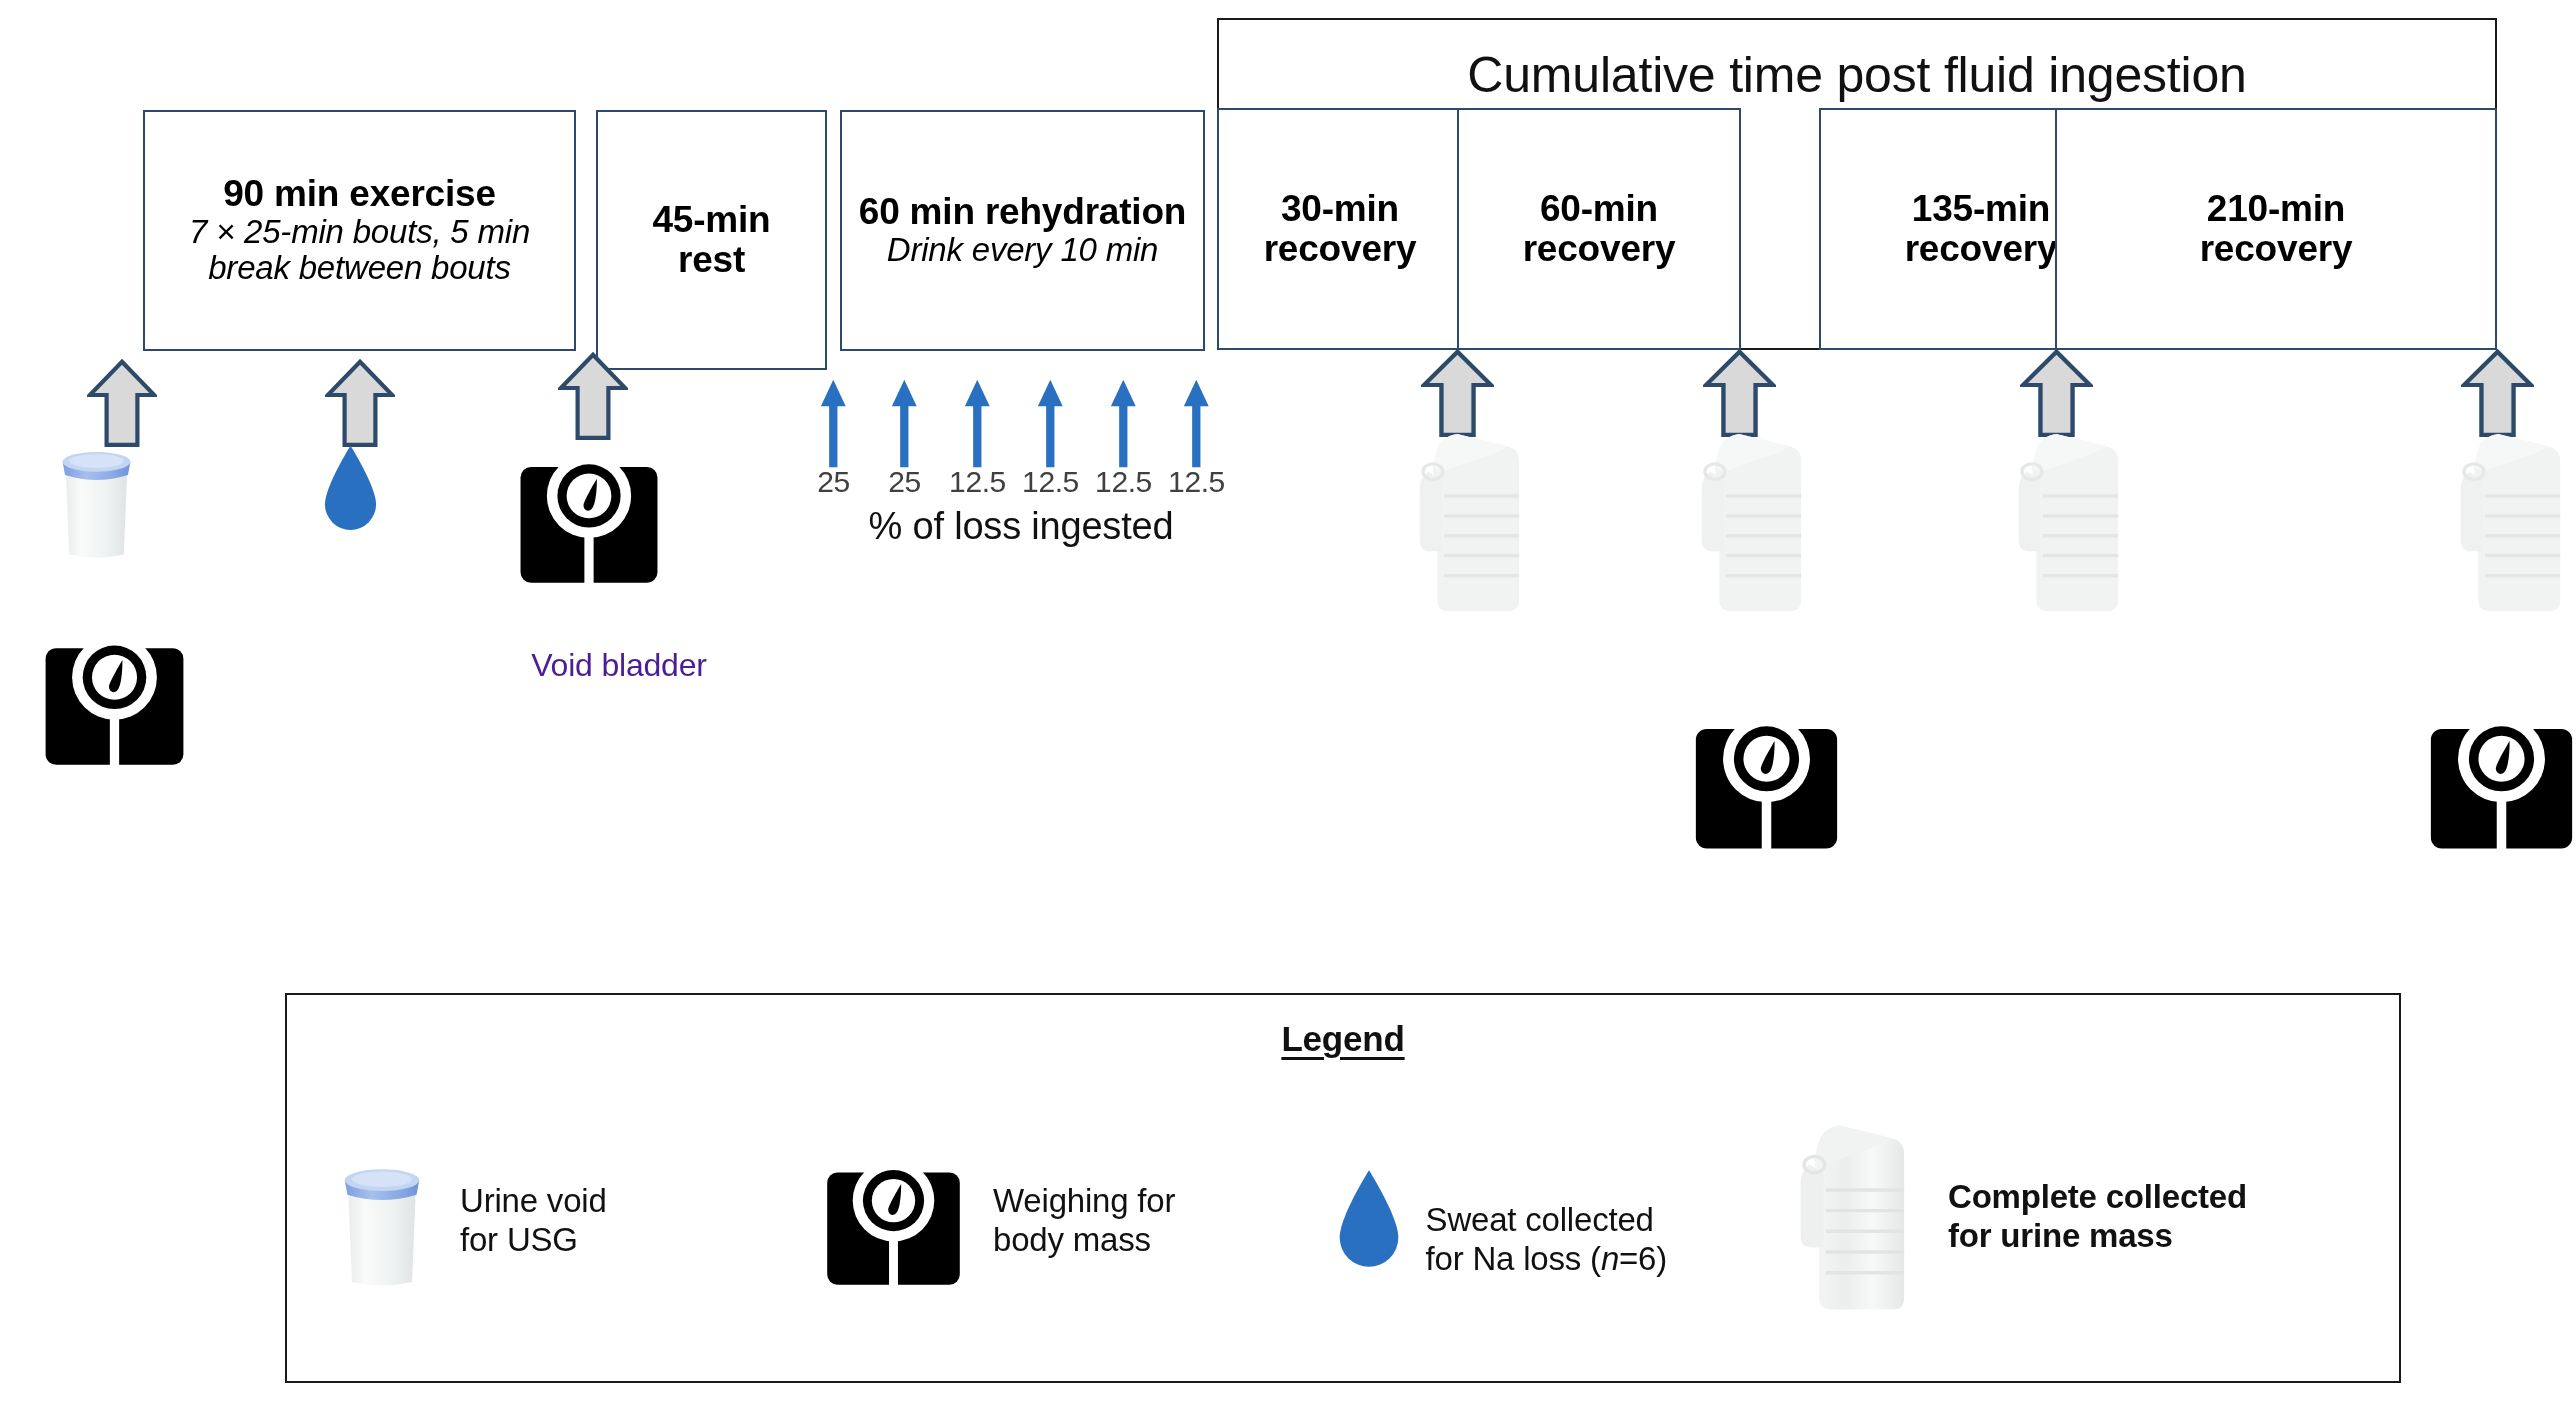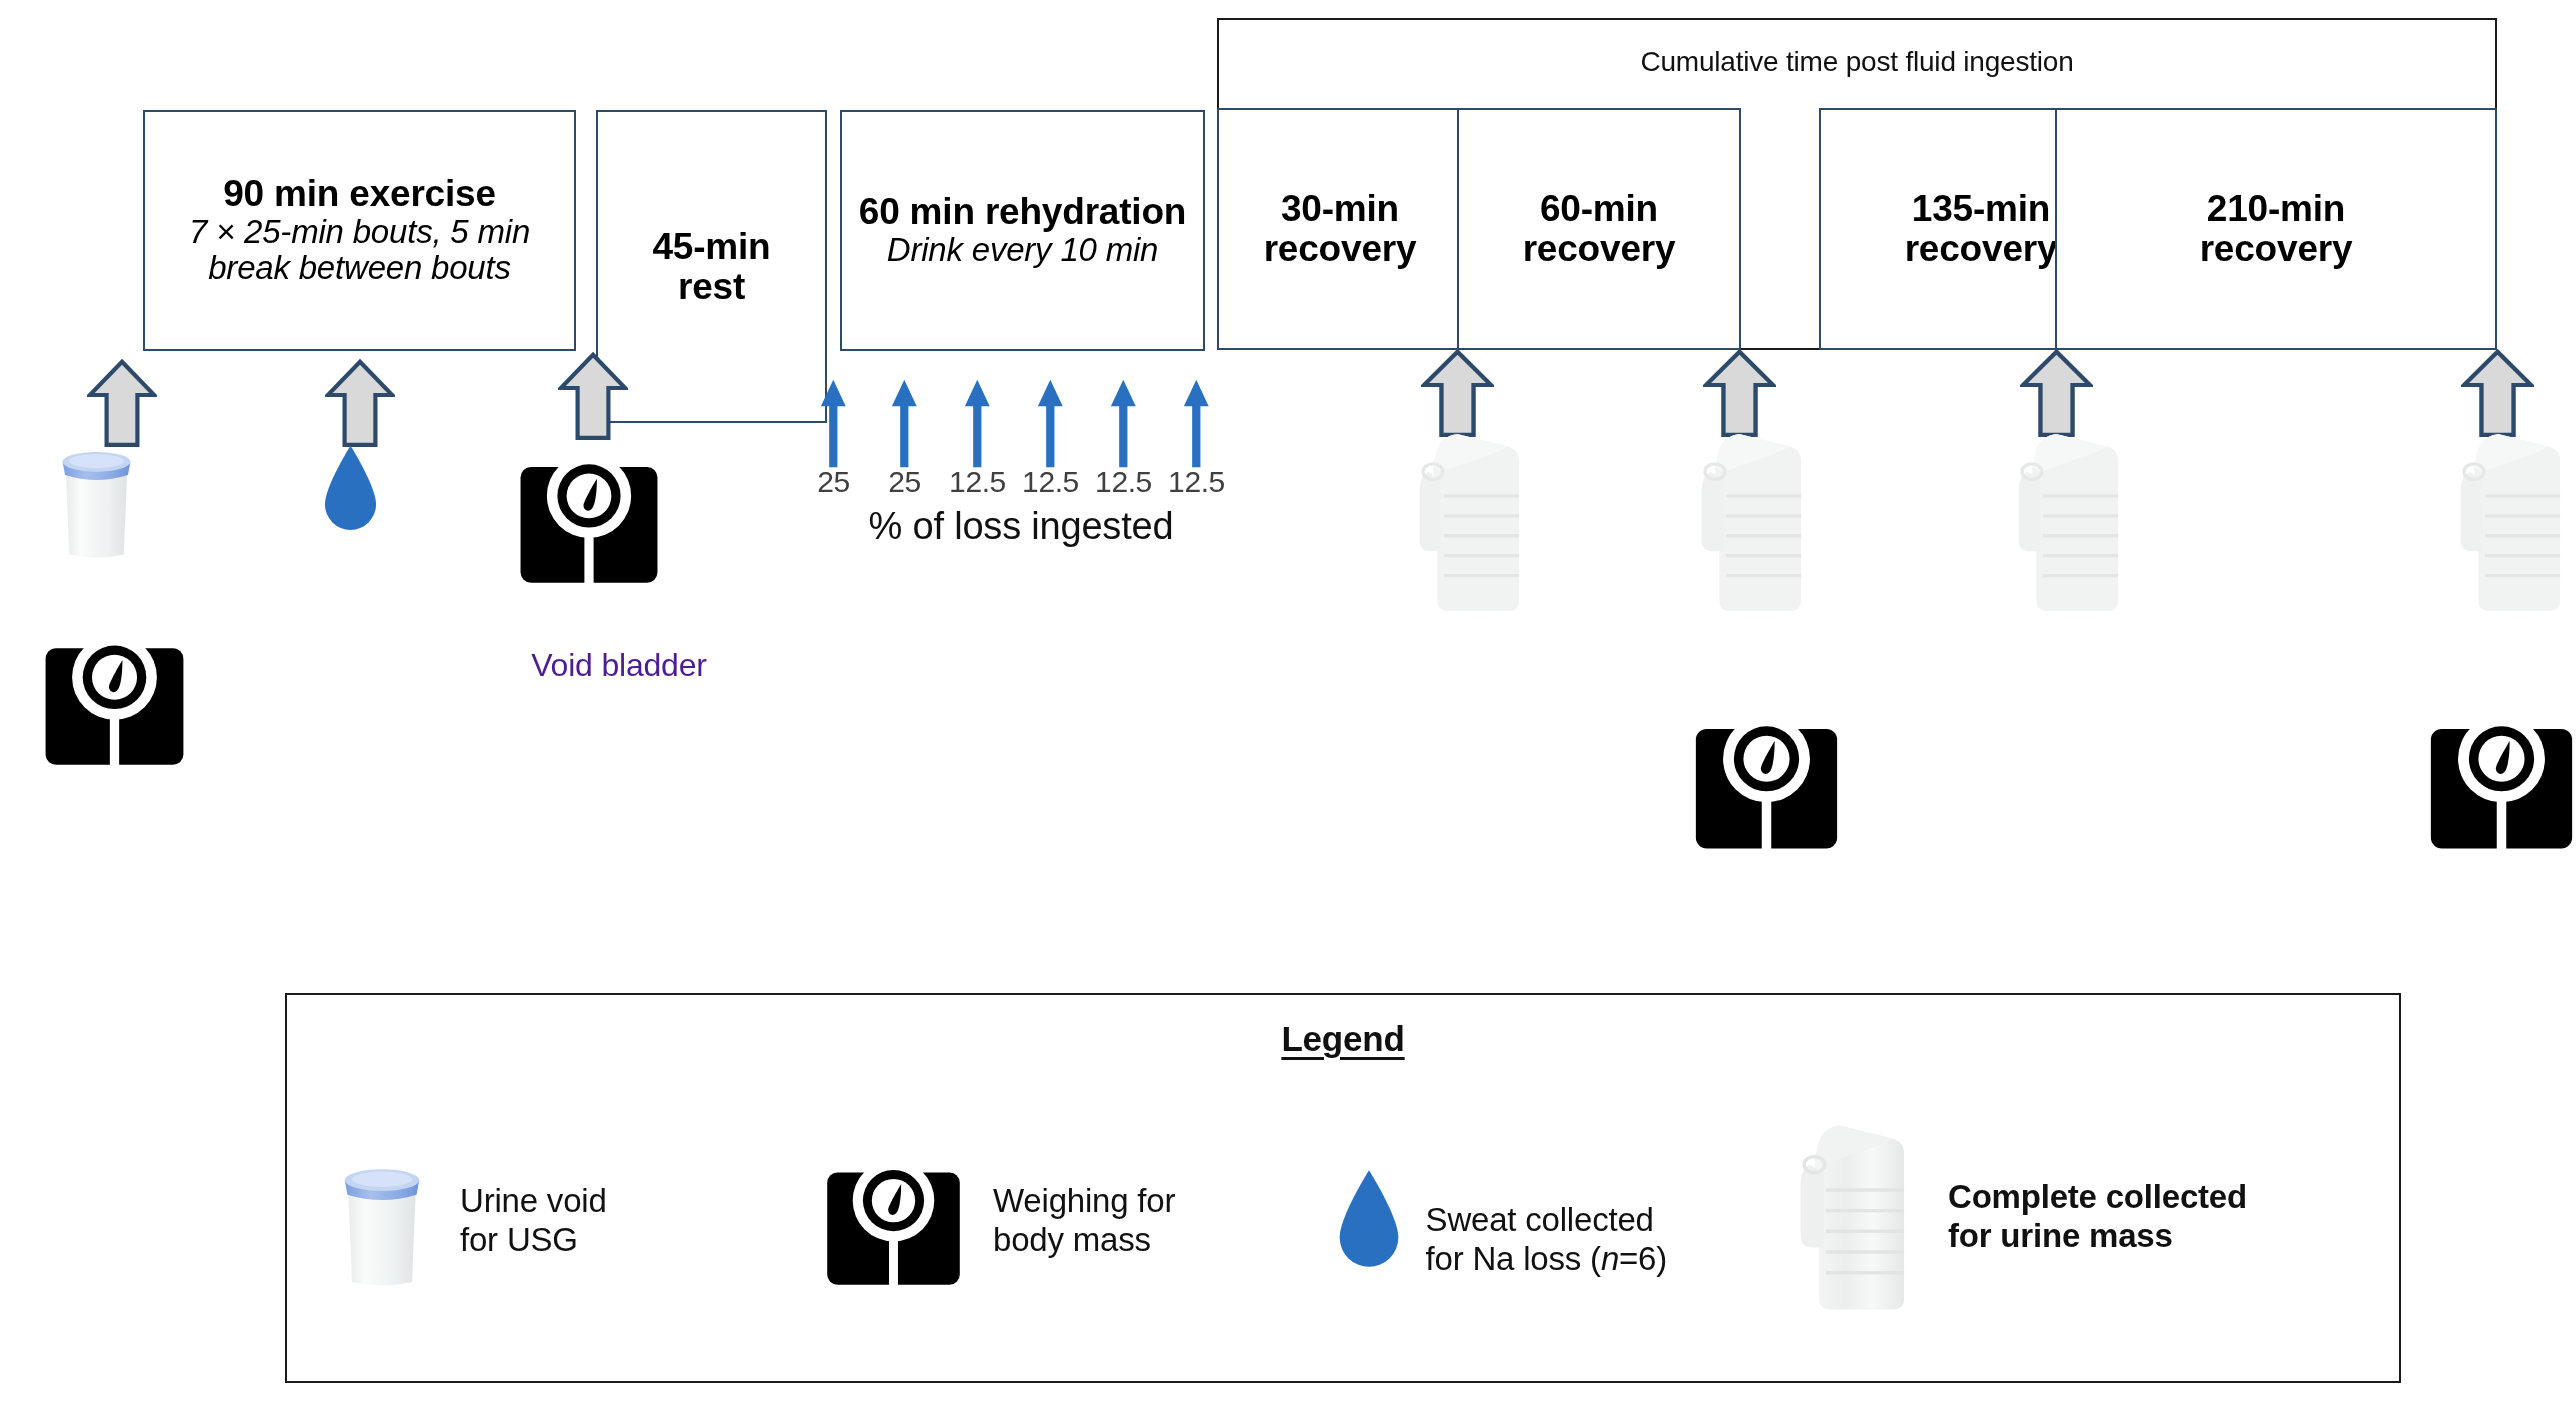--- a/index.html
+++ b/index.html
@@ -10,21 +10,21 @@
   
   .pbox{position:absolute;box-sizing:border-box;background:#fff;
         border:2.5px solid #2e4a6b;
         display:flex;flex-direction:column;align-items:center;justify-content:center;
         text-align:center;padding:5px 8.3px;}
   .pbox .ttl{font-weight:bold;font-size:37px;line-height:1.08;letter-spacing:-0.2px;}
   .pbox .sub{font-style:italic;font-size:33px;line-height:1.12;letter-spacing:-0.2px;}
 
   .outerbox{position:absolute;box-sizing:border-box;background:transparent;
             border:2.5px solid #1a1a1a;}
-  .outerttl{position:absolute;width:100%;text-align:center;font-size:28px;
+  .outerttl{position:absolute;width:100%;text-align:center;font-size:50px;
             letter-spacing:-0.2px;color:#111;}
 
   
   .garrow{position:absolute;}
   .garrow svg{display:block;}
 
   
   .barrow{position:absolute;}
   .barrow svg{display:block;}
 
@@ -54,21 +54,21 @@
 <div class="canvas">
 
   <div class="outerbox" style="left:1217px;top:18px;width:1280px;height:332px;"></div>
   <div class="outerttl" style="left:1217px;top:46px;width:1280px;">Cumulative time post fluid ingestion</div>
 
   <div class="pbox" style="left:143px;top:110px;width:433px;height:241px;">
     <div class="ttl">90 min exercise</div>
     <div class="sub">7 × 25-min bouts, 5 min break between bouts</div>
   </div>
 
-  <div class="pbox" style="left:596px;top:110px;width:231px;height:313px;">
+  <div class="pbox" style="left:596px;top:110px;width:231px;height:260px;">
     <div class="ttl" style="white-space:pre-line;">45-min
 rest</div>
   </div>
 
   <div class="pbox" style="left:840px;top:110px;width:365px;height:241px;">
     <div class="ttl">60 min rehydration</div>
     <div class="sub">Drink every 10 min</div>
   </div>
 
   <div class="pbox" style="left:1217px;top:108px;width:246px;height:242px;">

